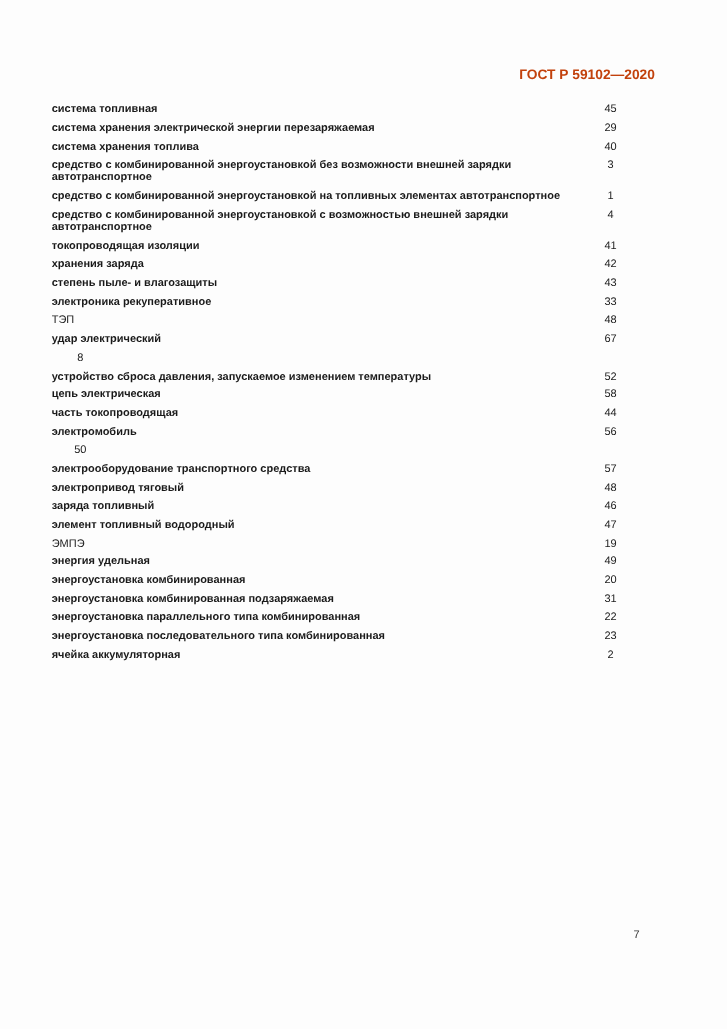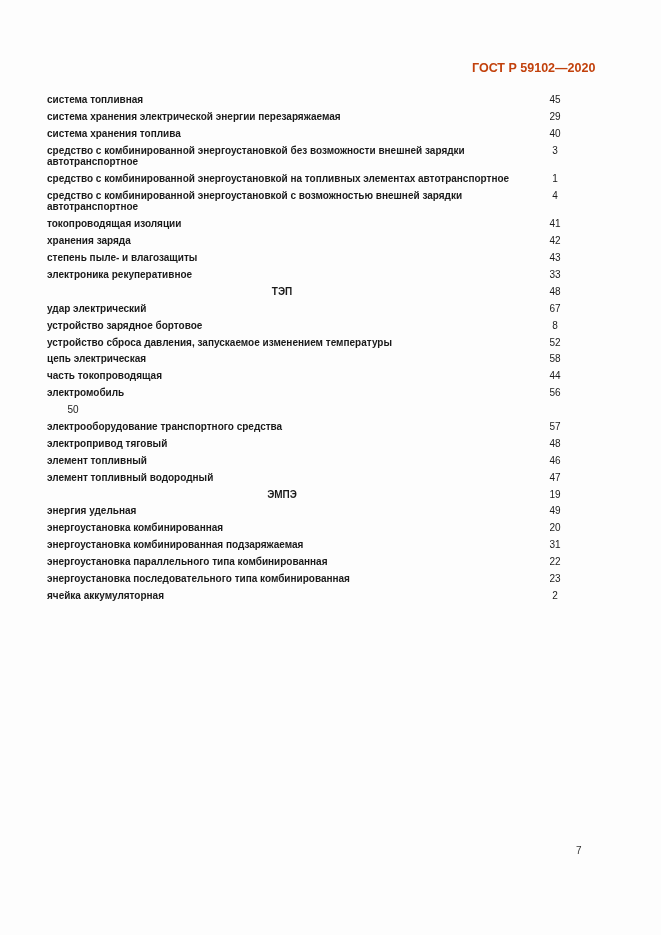--- a/index.html
+++ b/index.html
@@ -8,21 +8,21 @@
     font-family: "Liberation Sans", sans-serif; color: #1a1a1a; overflow: hidden;
   }
   .header {
     position: absolute; top: 61px; left: 472px; font-size: 12.5px; font-weight: bold; color: #c2410c;
   }
   .index { position: absolute; left: 47px; top: 94px; width: 516px; }
   .row {
     display: flex; justify-content: space-between; align-items: flex-start;
     font-size: 10px; font-weight: bold; line-height: 11.5px; padding-bottom: 5.4px;
   }
-  .row.plain .term { font-weight: bold; text-align: center; }
+  .row.plain .term { font-weight: normal; }
   .term { width: 470px; }
   .num { font-weight: normal; width: 16px; text-align: center; margin-left: 18px; }
   .page-num { position: absolute; left: 576px; top: 845px; font-size: 10px; color: #333; }
 </style>
 </head>
 <body>
 
 <div class="header">ГОСТ Р 59102—2020</div>
 
 <div class="index">
@@ -68,21 +68,20 @@
     </div>
   <div class="row plain">
       <span class="term">ТЭП</span>
       <span class="num">48</span>
     </div>
   <div class="row">
       <span class="term">удар электрический</span>
       <span class="num">67</span>
     </div>
   <div class="row">
-      <span class="term">устройство зарядное бортовое</span>
       <span class="num">8</span>
     </div>
   <div class="row">
       <span class="term">устройство сброса давления, запускаемое изменением температуры</span>
       <span class="num">52</span>
     </div>
   <div class="row">
       <span class="term">цепь электрическая</span>
       <span class="num">58</span>
     </div>
@@ -99,21 +98,21 @@
     </div>
   <div class="row">
       <span class="term">электрооборудование транспортного средства</span>
       <span class="num">57</span>
     </div>
   <div class="row">
       <span class="term">электропривод тяговый</span>
       <span class="num">48</span>
     </div>
   <div class="row">
-      <span class="term">элемент топливный</span>
+      <span class="term">заряда топливный</span>
       <span class="num">46</span>
     </div>
   <div class="row">
       <span class="term">элемент топливный водородный</span>
       <span class="num">47</span>
     </div>
   <div class="row plain">
       <span class="term">ЭМПЭ</span>
       <span class="num">19</span>
     </div>

